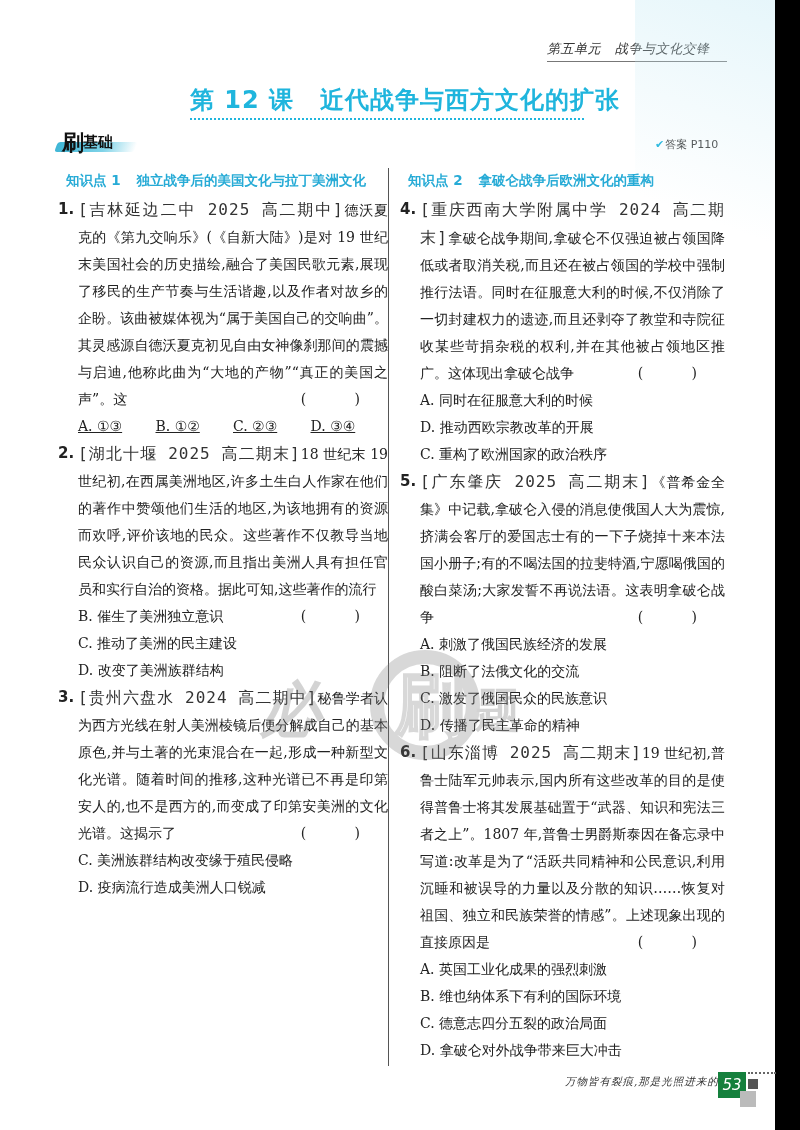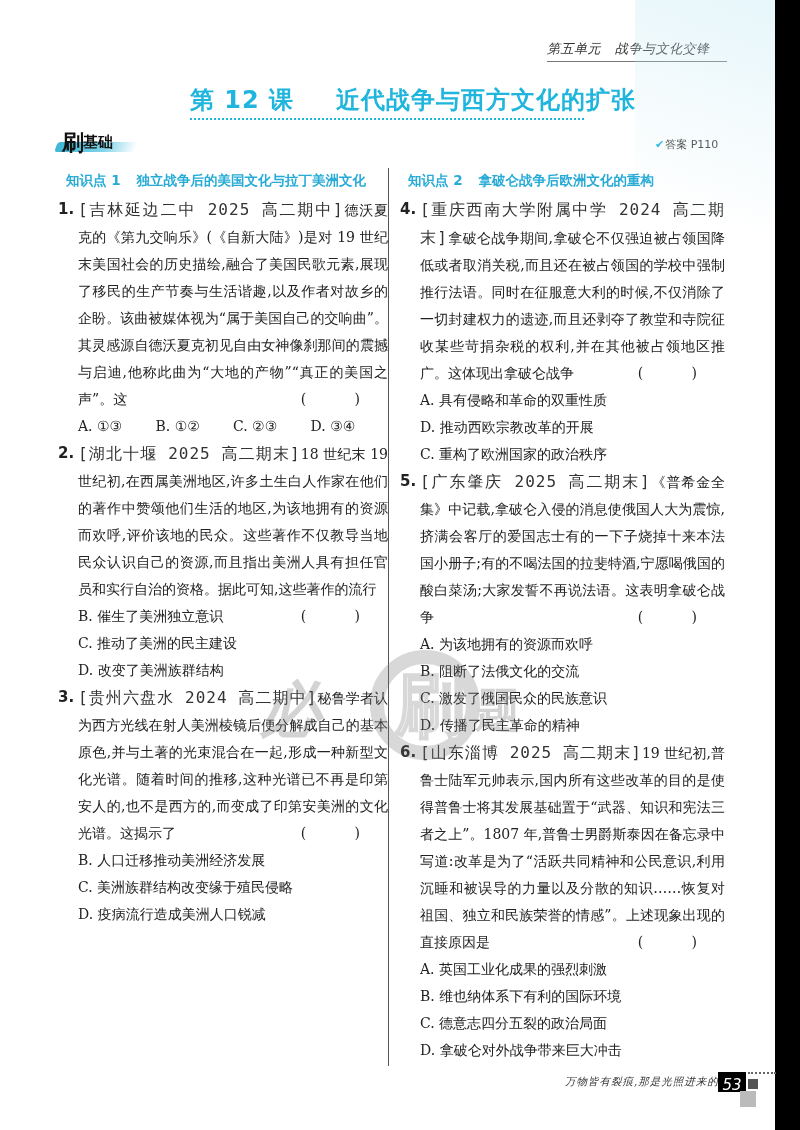--- a/index.html
+++ b/index.html
@@ -21,21 +21,21 @@
     color: #333; letter-spacing: 0.5px;
     border-bottom: 1px solid #777; padding-bottom: 3px; width: 180px;
   }
   .unit-header span + span { margin-left: 14px; }
   .lesson-title {
     position: absolute; left: 190px; top: 84px; width: 394px;
     font-family: "DejaVu Sans", sans-serif; font-size: 24px; font-weight: bold;
     color: #1fb5dd; white-space: nowrap; letter-spacing: 1px;
     border-bottom: 2px dotted #1fb5dd; padding-bottom: 2px;
   }
-  .lesson-title .num { margin-right: 42px; }
+  .lesson-title .num { margin-right: 26px; }
   .badge {
     position: absolute; left: 56px; top: 128px; height: 30px; width: 80px;
   }
   .badge .swash {
     position: absolute; left: 0; top: 14px; width: 80px; height: 10px;
     background: linear-gradient(90deg, #3fb6d6, #7fd3e8 60%, rgba(255,255,255,0));
     transform: skewX(-20deg); border-radius: 3px;
   }
   .badge .shua {
     position: absolute; left: 6px; top: 0; font-family: "DejaVu Sans", sans-serif;
@@ -63,41 +63,41 @@
   .kp .kp-num { margin-right: 16px; margin-left: 8px; }
   .q { position: relative; font-size: 14px; line-height: 27px; padding-left: 20px; text-align: justify; }
   .q .qnum {
     position: absolute; left: 0; top: 0; font-family: "DejaVu Sans", sans-serif;
     font-weight: bold; font-size: 15px;
   }
   .q .src { font-family: "DejaVu Sans Mono", monospace; font-size: 16px; color: #333; letter-spacing: 1px; }
   .q .paren { float: right; margin-right: 6px; letter-spacing: 22px; }
   .opt { font-size: 14px; line-height: 27px; padding-left: 20px; }
   .opt-row { display: flex; padding-left: 20px; line-height: 27px; font-size: 14px; }
-  .opt-row span { flex: 1; }
+  .opt-row span { flex: 1; text-decoration: underline; }
   .watermark {
     position: absolute; left: 245px; top: 650px; width: 320px; height: 110px;
     opacity: 0.28; pointer-events: none;
   }
   .watermark .circle {
     position: absolute; left: 125px; top: 0; width: 110px; height: 110px;
     border-radius: 50%; border: 14px solid #777;
   }
   .watermark .w1, .watermark .w2, .watermark .w3 {
     position: absolute; font-family: "DejaVu Sans", sans-serif; font-weight: bold; color: #666;
   }
   .watermark .w1 { left: 20px; top: 20px; font-size: 60px; transform: skewX(-12deg); }
   .watermark .w2 { left: 150px; top: 10px; font-size: 70px; color: #fff; -webkit-text-stroke: 2px #777; }
   .watermark .w3 { left: 230px; top: 30px; font-size: 46px; }
   .footer-quote {
     position: absolute; left: 538px; top: 1075px; font-family: "DejaVu Serif", serif;
     font-size: 10.5px; font-style: italic; color: #333; letter-spacing: 1px; margin-left: 27px;
   }
   .page-num-box {
-    position: absolute; left: 718px; top: 1072px; width: 28px; height: 20px; background: #000000;
+    position: absolute; left: 718px; top: 1072px; width: 28px; height: 26px; background: #15803d;
     color: #fff; font-family: "DejaVu Sans", sans-serif; font-style: italic; font-size: 15px;
     text-align: center; line-height: 26px;
   }
   .deco-sq1 { position: absolute; left: 748px; top: 1079px; width: 10px; height: 10px; background: #555; }
   .deco-sq2 { position: absolute; left: 740px; top: 1091px; width: 16px; height: 16px; background: #bbb; }
   .deco-dots { position: absolute; left: 748px; top: 1072px; width: 28px; border-top: 2px dotted #666; }
 </style>
 </head>
 <body>
 
@@ -147,45 +147,44 @@
     </div>
     <div class="opt">B. 催生了美洲独立意识</div>
     <div class="opt">C. 推动了美洲的民主建设</div>
     <div class="opt">D. 改变了美洲族群结构</div>
 
     <div class="q">
       <span class="qnum">3.</span>
       <span class="src">[贵州六盘水 2024 高二期中]</span><span>秘鲁学者认为西方光线在射人美洲棱镜后便分解成自己的基本原色,并与土著的光束混合在一起,形成一种新型文化光谱。随着时间的推移,这种光谱已不再是印第安人的,也不是西方的,而变成了印第安美洲的文化光谱。这揭示了</span>
       <span class="paren">(  )</span>
     </div>
-    <div class="opt">B. 人口迁移推动美洲经济发展</div>
     <div class="opt">C. 美洲族群结构改变缘于殖民侵略</div>
     <div class="opt">D. 疫病流行造成美洲人口锐减</div>
   </div>
 
   <div class="column col-right">
     <div class="kp">
       <span class="kp-num">知识点 2</span><span>拿破仑战争后欧洲文化的重构</span>
     </div>
 
     <div class="q">
       <span class="qnum">4.</span>
       <span class="src">[重庆西南大学附属中学 2024 高二期末]</span><span>拿破仑战争期间,拿破仑不仅强迫被占领国降低或者取消关税,而且还在被占领国的学校中强制推行法语。同时在征服意大利的时候,不仅消除了一切封建权力的遗迹,而且还剥夺了教堂和寺院征收某些苛捐杂税的权利,并在其他被占领地区推广。这体现出拿破仑战争</span>
       <span class="paren">(  )</span>
     </div>
-    <div class="opt">A. 具有侵略和革命的双重性质</div>
+    <div class="opt">A. 同时在征服意大利的时候</div>
     <div class="opt">D. 推动西欧宗教改革的开展</div>
     <div class="opt">C. 重构了欧洲国家的政治秩序</div>
 
     <div class="q">
       <span class="qnum">5.</span>
       <span class="src">[广东肇庆 2025 高二期末]</span><span>《普希金全集》中记载,拿破仑入侵的消息使俄国人大为震惊,挤满会客厅的爱国志士有的一下子烧掉十来本法国小册子;有的不喝法国的拉斐特酒,宁愿喝俄国的酸白菜汤;大家发誓不再说法语。这表明拿破仑战争</span>
       <span class="paren">(  )</span>
     </div>
-    <div class="opt">A. 为该地拥有的资源而欢呼</div>
+    <div class="opt">A. 刺激了俄国民族经济的发展</div>
     <div class="opt">B. 阻断了法俄文化的交流</div>
     <div class="opt">C. 激发了俄国民众的民族意识</div>
     <div class="opt">D. 传播了民主革命的精神</div>
 
     <div class="q">
       <span class="qnum">6.</span>
       <span class="src">[山东淄博 2025 高二期末]</span><span>19 世纪初,普鲁士陆军元帅表示,国内所有这些改革的目的是使得普鲁士将其发展基础置于“武器、知识和宪法三者之上”。1807 年,普鲁士男爵斯泰因在备忘录中写道:改革是为了“活跃共同精神和公民意识,利用沉睡和被误导的力量以及分散的知识……恢复对祖国、独立和民族荣誉的情感”。上述现象出现的直接原因是</span>
       <span class="paren">(  )</span>
     </div>
     <div class="opt">A. 英国工业化成果的强烈刺激</div>

